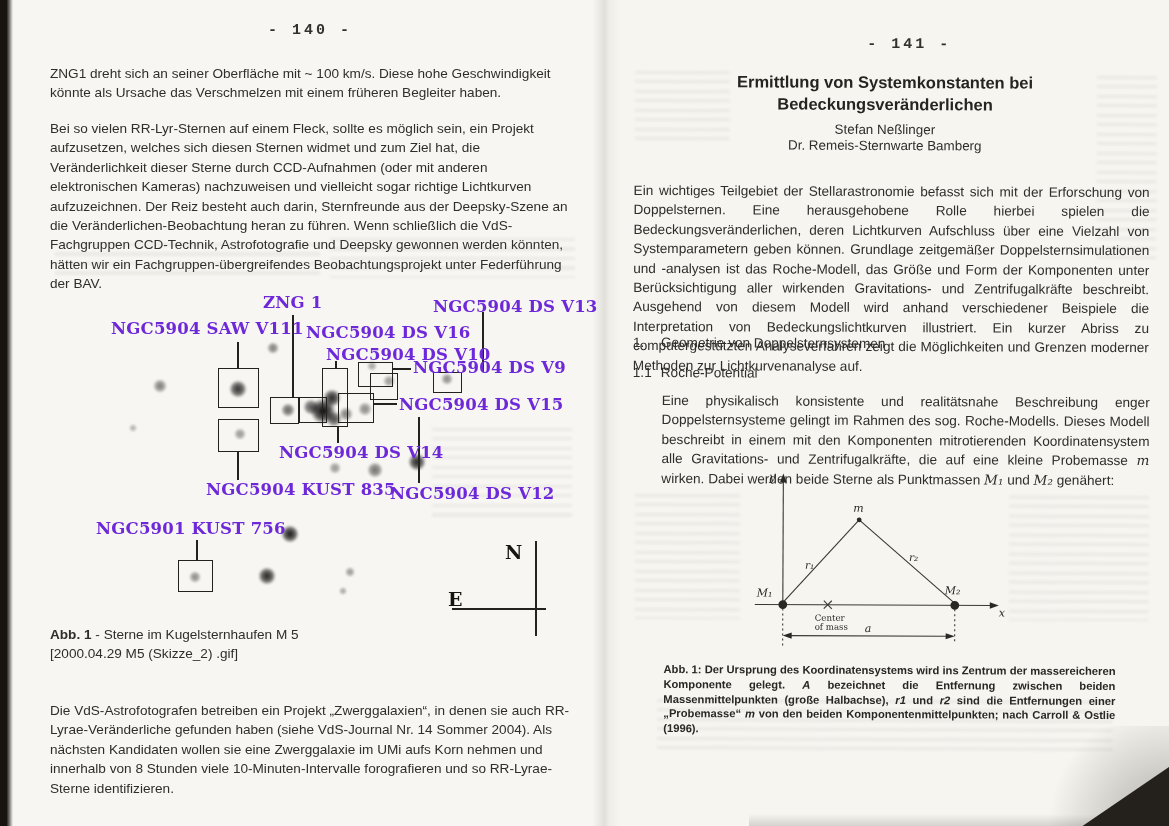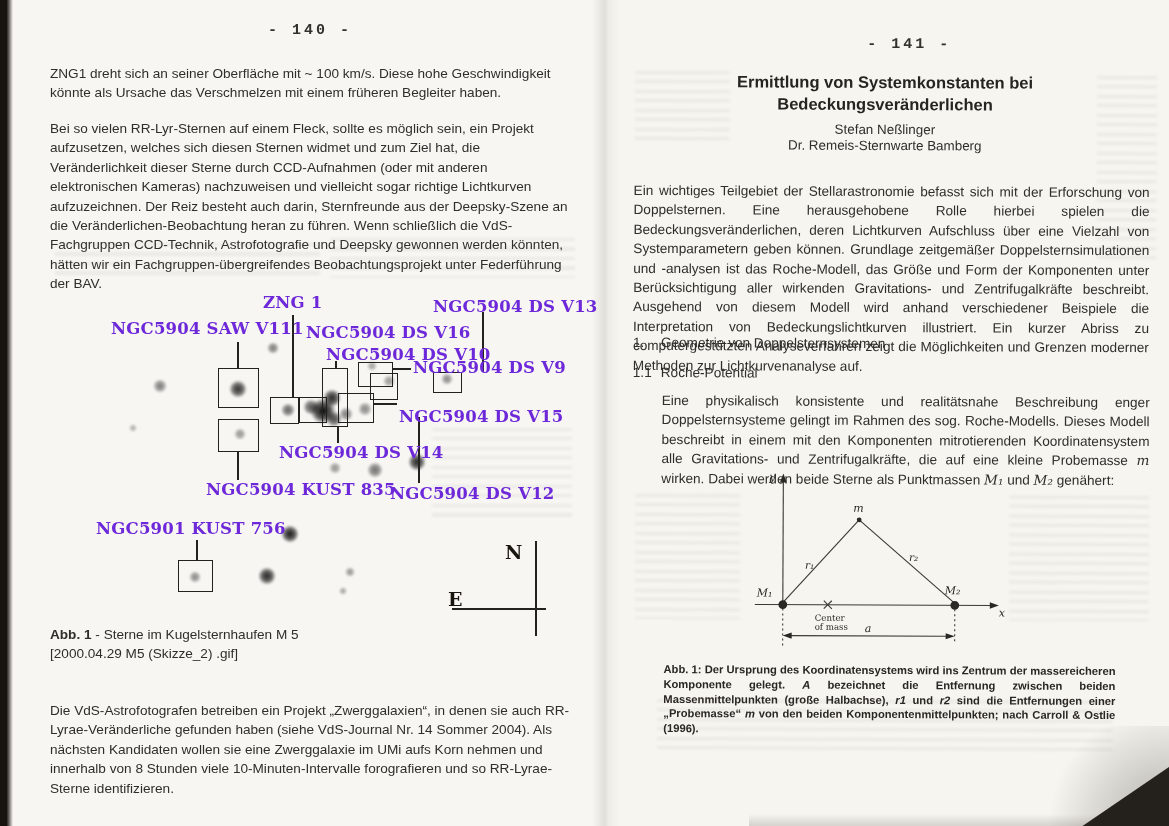--- a/index.html
+++ b/index.html
@@ -69,21 +69,21 @@
   <div class="abs body-text" style="left:40px;top:64px;width:520px;">ZNG1 dreht sich an seiner Oberfläche mit ~ 100 km/s. Diese hohe Geschwindigkeit könnte als Ursache das Verschmelzen mit einem früheren Begleiter haben.</div>
   <div class="abs body-text" style="left:40px;top:119px;width:520px;">Bei so vielen RR-Lyr-Sternen auf einem Fleck, sollte es möglich sein, ein Projekt aufzusetzen, welches sich diesen Sternen widmet und zum Ziel hat, die Veränderlichkeit dieser Sterne durch CCD-Aufnahmen (oder mit anderen elektronischen Kameras) nachzuweisen und vielleicht sogar richtige Lichtkurven aufzuzeichnen. Der Reiz besteht auch darin, Sternfreunde aus der Deepsky-Szene an die Veränderlichen-Beobachtung heran zu führen. Wenn schließlich die VdS-Fachgruppen CCD-Technik, Astrofotografie und Deepsky gewonnen werden könnten, hätten wir ein Fachgruppen-übergreifendes Beobachtungsprojekt unter Federführung der BAV.</div>
 
   <div id="m5-chart">
     <span class="chart-label" style="left:263px;top:293px;">ZNG 1</span>
     <span class="chart-label" style="left:111px;top:319px;">NGC5904 SAW V111</span>
     <span class="chart-label" style="left:306px;top:323px;">NGC5904 DS V16</span>
     <span class="chart-label" style="left:326px;top:345px;">NGC5904 DS V10</span>
     <span class="chart-label" style="left:433px;top:297px;">NGC5904 DS V13</span>
     <span class="chart-label" style="left:413px;top:358px;">NGC5904 DS V9</span>
-    <span class="chart-label" style="left:399px;top:407px;">NGC5904 DS V15</span>
+    <span class="chart-label" style="left:399px;top:395px;">NGC5904 DS V15</span>
     <span class="chart-label" style="left:279px;top:443px;">NGC5904 DS V14</span>
     <span class="chart-label" style="left:206px;top:480px;">NGC5904 KUST 835</span>
     <span class="chart-label" style="left:390px;top:484px;">NGC5904 DS V12</span>
     <span class="chart-label" style="left:96px;top:519px;">NGC5901 KUST 756</span>
     <span class="compass-label" style="left:505px;top:541px;">N</span>
     <span class="compass-label" style="left:448px;top:588px;">E</span>
   <div class="star" style="left: 153px; top: 379px; width: 14px; height: 14px; opacity: 0.5;"></div>
       <div class="star" style="left: 229px; top: 380px; width: 18px; height: 18px; opacity: 0.8;"></div>
       <div class="star" style="left: 234px; top: 428px; width: 12px; height: 12px; opacity: 0.4;"></div>
       <div class="star" style="left: 267px; top: 342px; width: 12px; height: 12px; opacity: 0.5;"></div>

